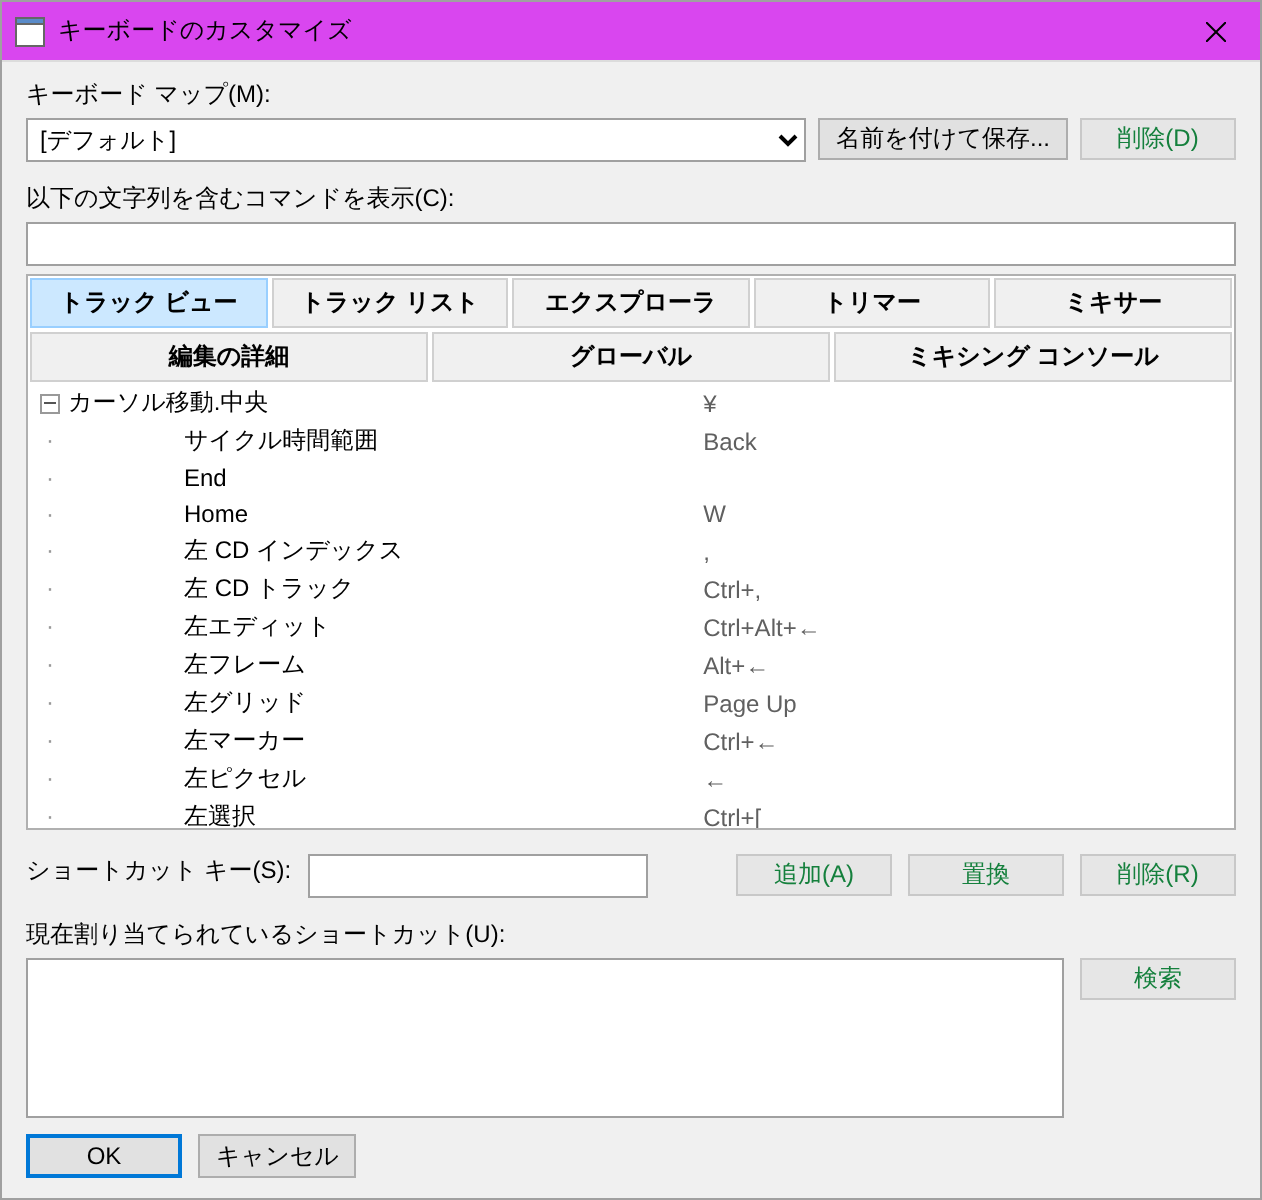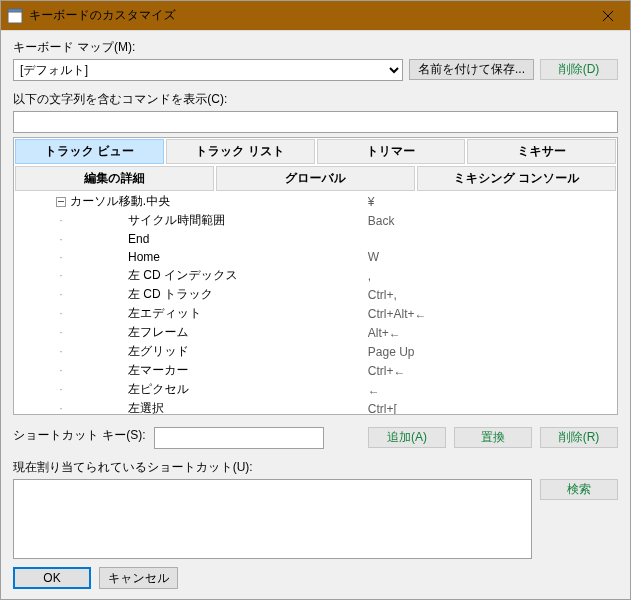--- a/index.html
+++ b/index.html
@@ -14,21 +14,21 @@
     overflow: hidden;
     border: 1px solid #a0a0a0;
     display: flex;
     flex-direction: column;
   }
   
   .titlebar {
     display: flex;
     align-items: center;
     height: 30px;
-    background: #a16207;
+    background: #d946ef;
     border-bottom: 1px solid #dcdcdc;
     padding: 0 0 0 6px;
   }
   .title-icon {
     width: 16px; height: 16px;
     margin-right: 6px;
     display: inline-block;
     position: relative;
   }
   .title-icon svg { display:block; }
@@ -112,21 +112,20 @@
   .list-wrap {
     flex: 1;
     position: relative;
     overflow: hidden;
   }
   .list-scroll {
     position: absolute;
     inset: 0;
     overflow-y: scroll;
     background: #fff;
-    padding-left: 36px;
   }
   table.cmd {
     width: 100%;
     border-collapse: collapse;
     table-layout: fixed;
   }
   table.cmd td {
     padding: 1px 6px 1px 6px;
     height: 18px;
     vertical-align: middle;
@@ -206,20 +205,21 @@
   </div>
 
   <label class="field-label" style="margin-top:6px;">以下の文字列を含むコマンドを表示(C):</label>
   <input class="text" style="width: 100%;" value="">
 
   <div class="tabs-wrap">
     <div class="tabs-rows">
       <div class="tabrow" id="tabrow1">
           <div class="tab active">トラック ビュー</div>
           <div class="tab">トラック リスト</div>
+          <div class="tab">エクスプローラ</div>
           <div class="tab">トリマー</div>
           <div class="tab">ミキサー</div>
         </div>
       <div class="tabrow" id="tabrow2">
           <div class="tab">編集の詳細</div>
           <div class="tab">グローバル</div>
           <div class="tab">ミキシング コンソール</div>
         </div>
     </div>
     <div class="list-wrap">

